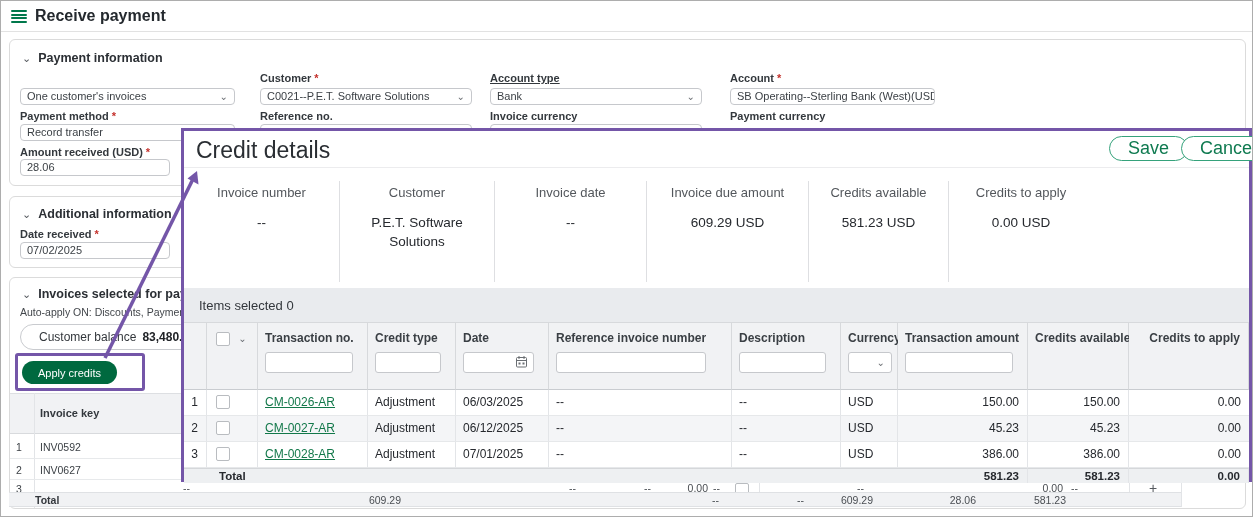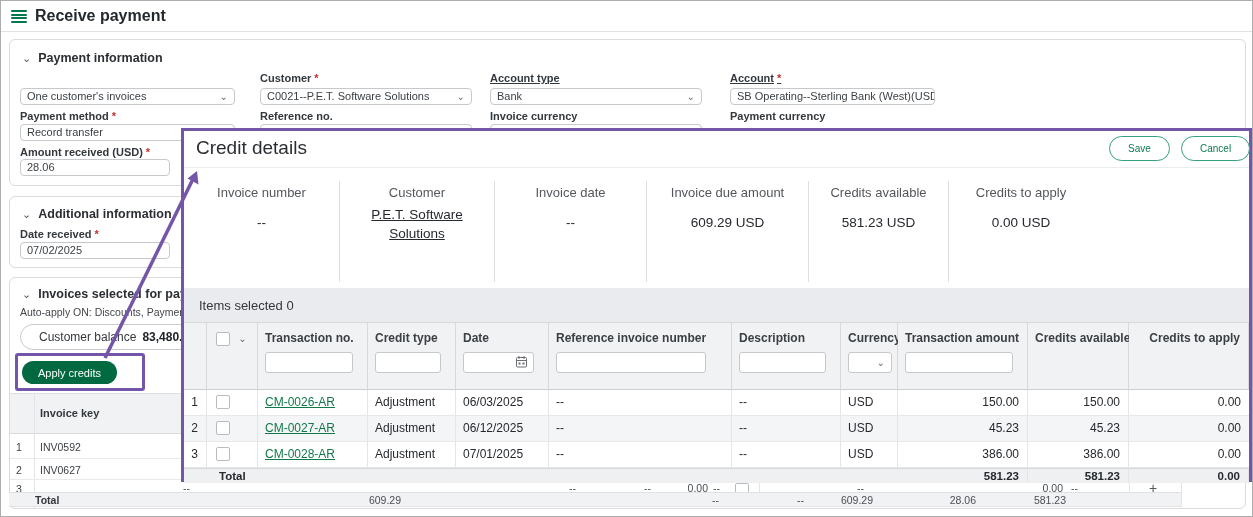--- a/index.html
+++ b/index.html
@@ -37,30 +37,30 @@
   
   .bgt-header { background:#F1F2F4; border-top:1px solid #DDDFE2; border-bottom:1px solid #D8DADD; }
   .bgt-cell { font-size:10.5px; color:#3A3F44; }
   .bgt-row-line { height:1px; background:#E7E9EB; }
   .vline { width:1px; background:#E2E4E7; }
   .frag { font-size:10.5px; color:#4A4E53; white-space:nowrap; }
   .cb { display:inline-block; width:14px; height:14px; background:#fff; border:1px solid #B9BCC0; border-radius:2px; }
 
   
   .modal { background:#fff; border:3px solid #7456A8; }
-  .modal-title { font-size:19px; color:#2A2E33; }
-  .pill-btn { background:#fff; border:1.5px solid #35A27B; border-radius:13px; color:#0F7A50; font-size:10px; font-family:inherit; height:25px; padding:0 18px; }
+  .modal-title { font-size:23px; color:#2A2E33; }
+  .pill-btn { background:#fff; border:1.5px solid #35A27B; border-radius:13px; color:#0F7A50; font-size:18px; font-family:inherit; height:25px; padding:0 18px; }
   .mod-line { height:1px; background:#ECECEE; }
 
   .sum-row { display:flex; }
   .sum-col { text-align:center; padding-top:4px; }
   .sum-col + .sum-col { border-left:1px solid #DEDFE2; }
   .sum-lbl { font-size:13px; color:#53575C; }
   .sum-val { font-size:13.5px; color:#26292E; margin-top:13px; line-height:19px; }
-  .sum-val-wrap { width:120px; margin:5px auto 0;text-decoration:underline; }
+  .sum-val-wrap { width:120px; margin:13px auto 0; }
 
   .items-bar { background:#E9EBEE; font-size:13px; color:#33373C; display:flex; align-items:center; padding-left:15px; }
 
   .grid { display:grid; grid-template-columns:23px 51px 110px 88px 93px 183px 109px 57px 130px 101px 120px;
           grid-auto-rows:min-content; border-top:1px solid #D7D9DC; font-size:12px; }
   .gc { border-right:1px solid #E3E5E8; border-bottom:1px solid #E6E8EA; background:#fff; overflow:hidden; }
   .gc:nth-child(11n) { border-right:none; }
   .gh { background:#F1F2F4; border-right:1px solid #D7D9DC; border-bottom:1px solid #C9CCD0; height:67px; padding:8px 0 0 7px; }
   .gh .col-lbl { font-size:12px; font-weight:bold; color:#3A3F44; white-space:nowrap; }
   .filter-inp { display:block; width:calc(100% - 14px); height:21px; margin-top:7px; border:1px solid #C6C8CC; border-radius:3px; background:#fff; font-family:inherit; font-size:11px; padding:0 4px; }
@@ -104,21 +104,21 @@
       <span>C0021--P.E.T. Software Solutions</span>
       <span class="sel-chev">⌄</span>
     </div>
 
     <div class="abs lbl" style="left:480px;top:32px;text-decoration:underline;">Account type</div>
     <div class="abs field select" style="left:480px;top:48px;width:212px;">
       <span>Bank</span>
       <span class="sel-chev">⌄</span>
     </div>
 
-    <div class="abs lbl required" style="left:720px;top:32px;text-decoration:underline;">Account</div>
+    <div class="abs lbl required" style="left:720px;top:32px;">Account</div>
     <div class="abs field select" style="left:720px;top:48px;width:205px;">
       <span>SB Operating--Sterling Bank (West)(USD)</span>
 
     </div>
 
     <div class="abs lbl required" style="left:10px;top:70px;">Payment method</div>
     <div class="abs field select" style="left:10px;top:84px;width:215px;">
       <span>Record transfer</span>
       <span class="sel-chev">⌄</span>
     </div>

